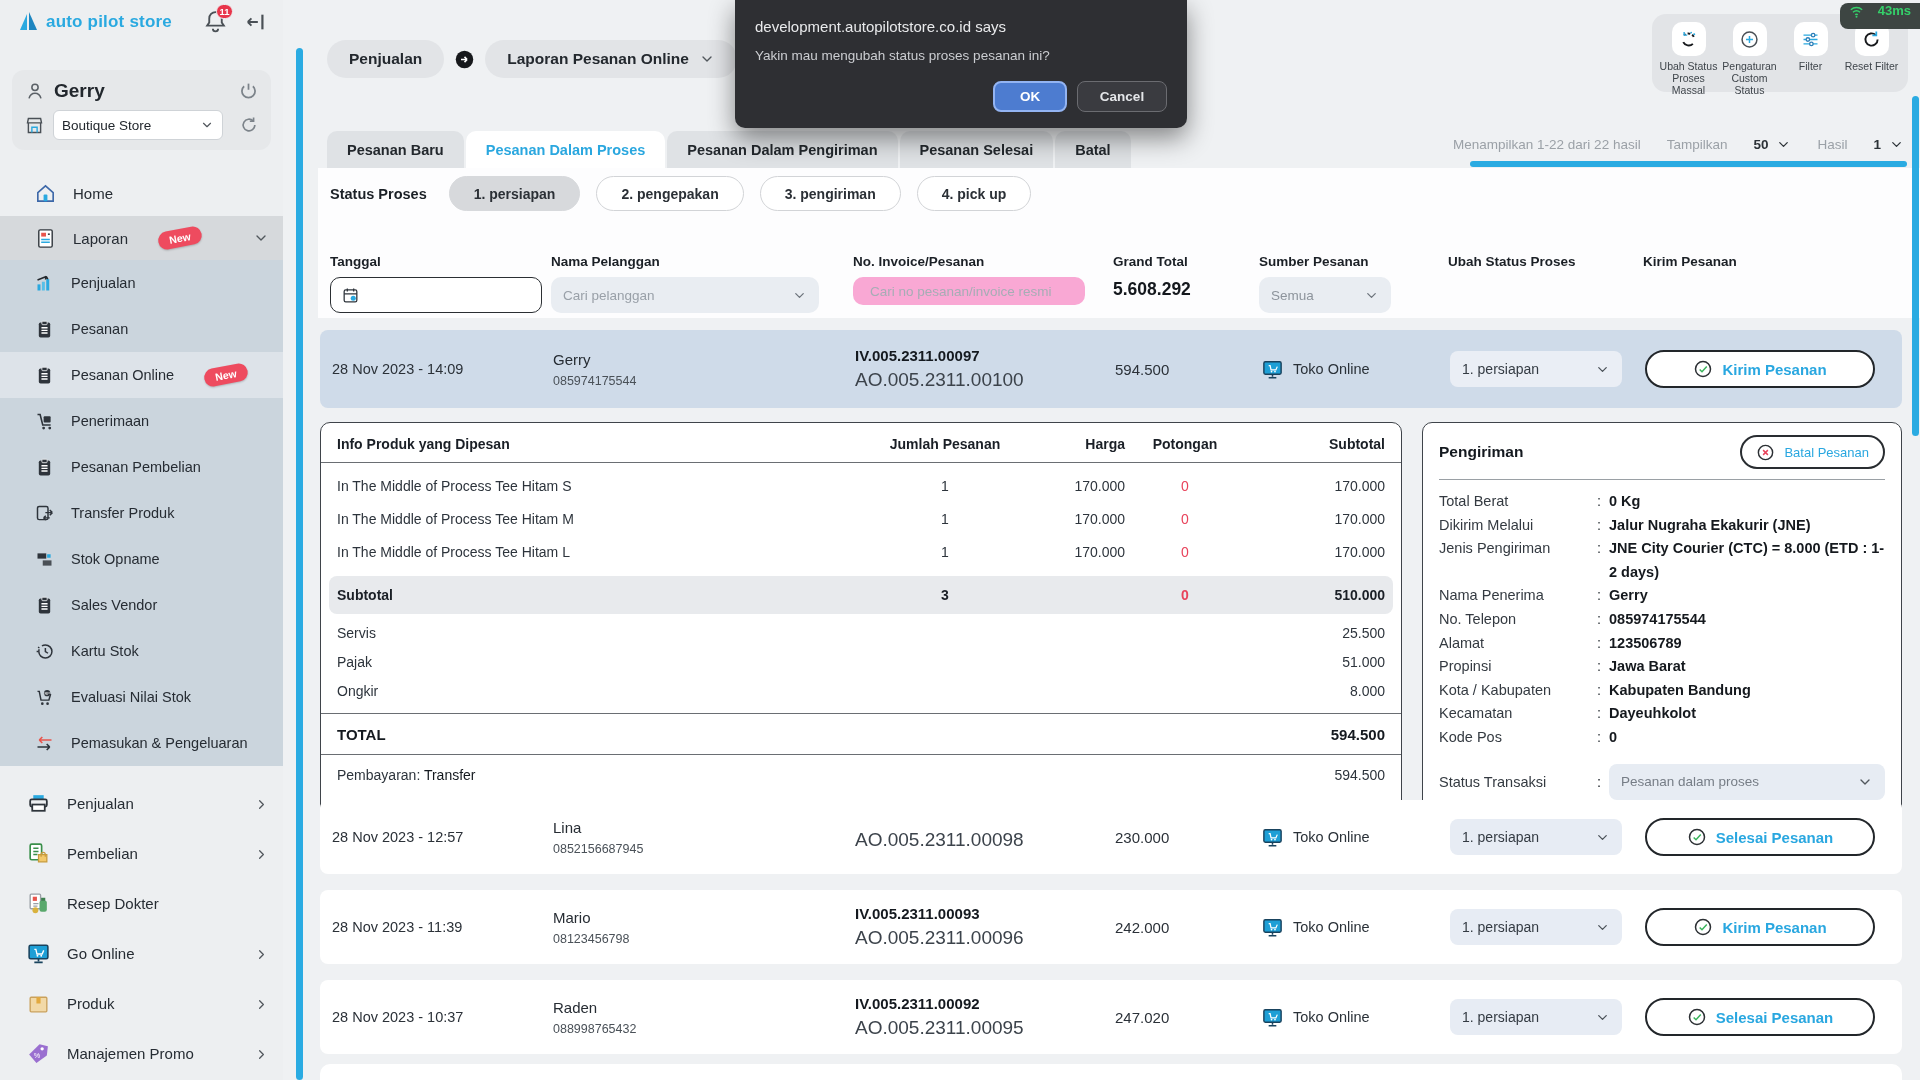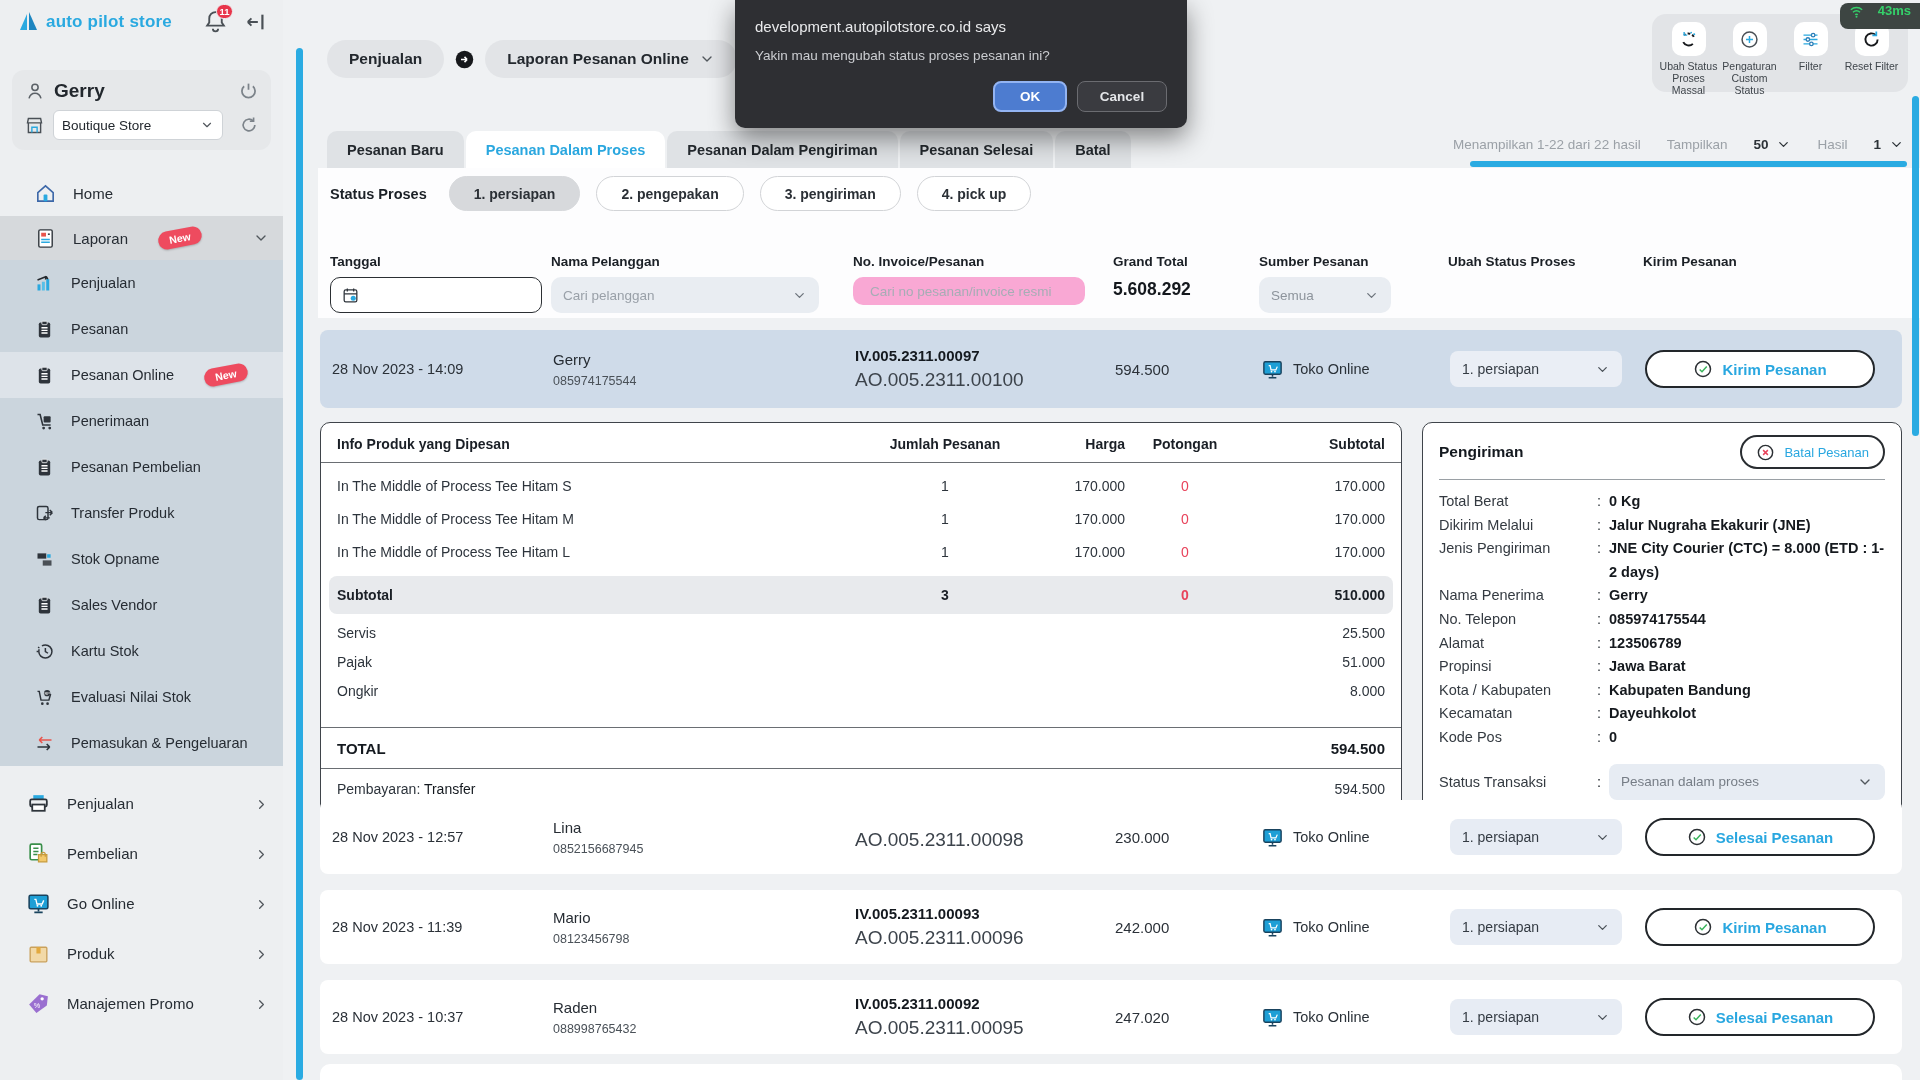--- a/index.html
+++ b/index.html
@@ -109,21 +109,21 @@
   .pc-name{flex:1}
   .pc-qty{width:130px;text-align:center}
   .pc-price{width:115px;text-align:right}
   .pc-disc{width:120px;text-align:center}
   .pc-sub{width:140px;text-align:right}
   .pt-body .pt-row{height:33px;font-size:14px;color:#2d343c}
   .pt-body{padding-top:6px}
   .disc-red{color:#e8425a}
   .pt-subtotal{margin:8px 8px 4px;background:#e8eaed;border-radius:8px;height:38px;font-weight:700;font-size:14px;color:#1a1f26;padding:0 8px}
   .fee-row{display:flex;justify-content:space-between;padding:0 16px;height:29px;align-items:center;font-size:14px;color:#2d343c}
-  .pt-total{display:flex;justify-content:space-between;padding:0 16px;height:42px;align-items:center;font-size:15px;font-weight:700;color:#14191f;border-top:1.2px solid #6a6e73;border-bottom:1.2px solid #6a6e73;margin-top:22px}
+  .pt-total{display:flex;justify-content:space-between;padding:0 16px;height:42px;align-items:center;font-size:15px;font-weight:700;color:#14191f;border-top:1.2px solid #6a6e73;border-bottom:1.2px solid #6a6e73;margin-top:8px}
   .pt-pay{display:flex;justify-content:space-between;padding:0 16px;height:40px;align-items:center;font-size:14px;color:#2d343c}
   .pt-pay b{font-weight:400;color:#14191f}
 
   .ship-panel{flex:1;padding:12px 16px 14px}
   .ship-head{display:flex;align-items:center;justify-content:space-between;padding-bottom:10px;border-bottom:1px solid #9aa0a5;margin-bottom:10px}
   .ship-title{font-size:15.5px;font-weight:700;color:#14191f}
   .cancel-btn{height:34px;border-radius:17px;border:2px solid #292d31;background:#fff;display:flex;align-items:center;gap:9px;padding:0 14px;cursor:pointer}
   .cancel-btn .abl{font-size:13px;font-weight:400;color:#29a7e0}
   .ship-row{display:flex;font-size:14.5px;line-height:23.6px}
   .ship-row .sl{width:158px;color:#343a41}
@@ -491,20 +491,28 @@
             <svg class="ic" width="25" height="25">
               <use href="#i-purchase"></use>
             </svg>
             <span class="lbl">Pembelian</span>
             <span class="grow"></span>
             <span><svg class="ic chev" width="15" height="15">
                 <use href="#i-chev-right"></use>
               </svg></span>
           </div>
 
+          <div class="m-item">
+            <svg class="ic" width="25" height="25">
+              <use href="#i-rx"></use>
+            </svg>
+            <span class="lbl">Resep Dokter</span>
+            <span class="grow"></span>
+
+          </div>
 
           <div class="m-item">
             <svg class="ic" width="25" height="25">
               <use href="#i-monitorcart"></use>
             </svg>
             <span class="lbl">Go Online</span>
             <span class="grow"></span>
             <span><svg class="ic chev" width="15" height="15">
                 <use href="#i-chev-right"></use>
               </svg></span>

